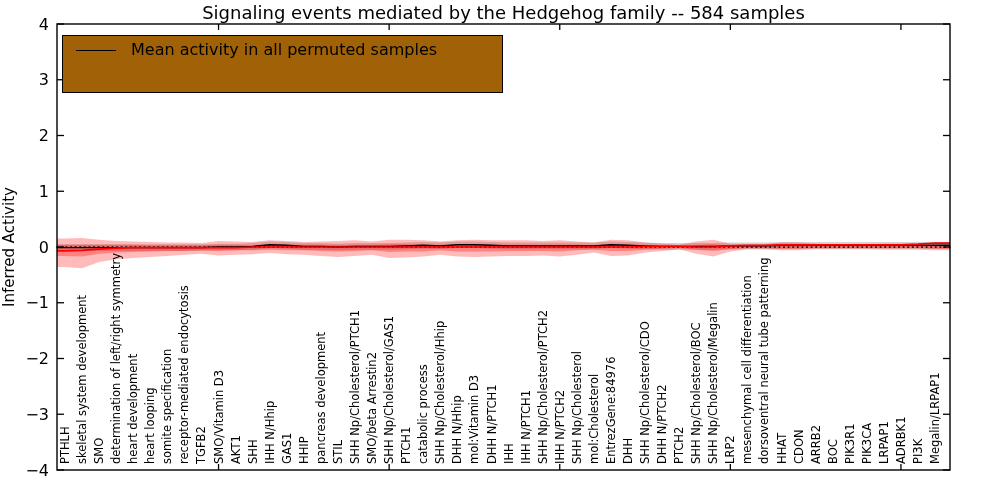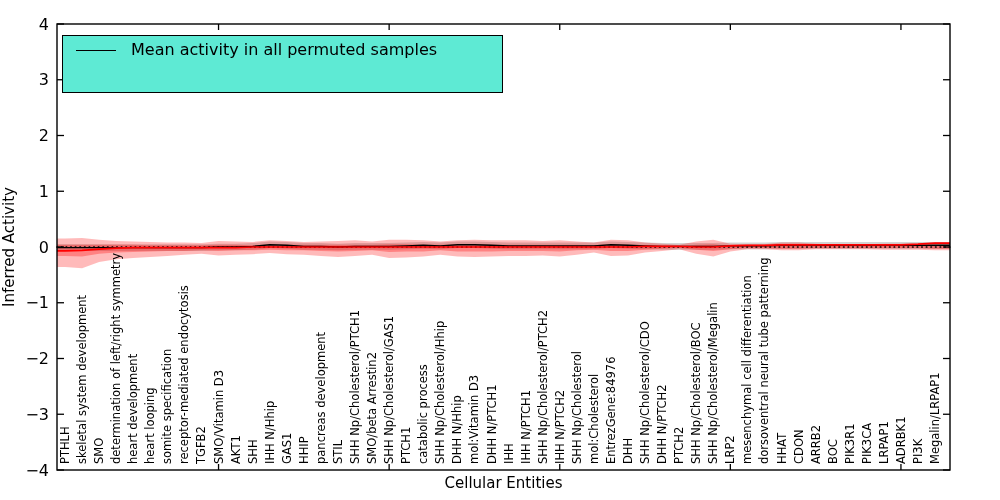--- a/index.html
+++ b/index.html
@@ -5,21 +5,21 @@
   html,body{margin:0;padding:0;background:#fff;}
   #figure{position:relative;width:1000px;height:500px;background:#ffffff;overflow:hidden;
           font-family:"DejaVu Sans","Liberation Sans",sans-serif;color:#000;}
   #chart-svg{position:absolute;left:0;top:0;}
   svg text{font-family:"DejaVu Sans","Liberation Sans",sans-serif;fill:#000;}
   .chart-title{position:absolute;left:57px;width:893px;top:2px;text-align:center;
                font-size:18px;white-space:nowrap;}
   .x-axis-label{position:absolute;left:57px;width:893px;top:474px;text-align:center;font-size:15px;}
   .y-axis-label{position:absolute;left:-51px;top:238px;width:120px;height:18px;text-align:center;
                 font-size:15px;transform:rotate(-90deg);white-space:nowrap;}
-  .legend{position:absolute;left:62px;top:35px;width:441px;height:58px;background:#5eead4;
+  .legend{position:absolute;left:62px;top:35px;width:441px;height:58px;background:#a16207;
           border:1.6px solid #000;box-sizing:border-box;}
   .legend-row{display:flex;align-items:center;height:28px;padding-left:13px;}
   .legend-line{display:inline-block;width:40px;height:0;border-top:1.7px solid #000;margin-right:15px;flex:0 0 auto;}
   .legend-label{font-size:16px;line-height:28px;white-space:nowrap;}
 </style>
 </head>
 <body>
 
 <div id="figure">
   <svg id="chart-svg" width="1000" height="500">
@@ -113,21 +113,21 @@
       <text x="802.5799999999999" y="464" font-size="11.5" text-anchor="start" transform="rotate(-90 802.5799999999999 464)">CDON</text>
       <text x="819.64" y="464" font-size="11.5" text-anchor="start" transform="rotate(-90 819.64 464)">ARRB2</text>
       <text x="836.6999999999999" y="464" font-size="11.5" text-anchor="start" transform="rotate(-90 836.6999999999999 464)">BOC</text>
       <text x="853.76" y="464" font-size="11.5" text-anchor="start" transform="rotate(-90 853.76 464)">PIK3R1</text>
       <text x="870.8199999999999" y="464" font-size="11.5" text-anchor="start" transform="rotate(-90 870.8199999999999 464)">PIK3CA</text>
       <text x="887.8799999999999" y="464" font-size="11.5" text-anchor="start" transform="rotate(-90 887.8799999999999 464)">LRPAP1</text>
       <text x="904.9399999999999" y="464" font-size="11.5" text-anchor="start" transform="rotate(-90 904.9399999999999 464)">ADRBK1</text>
       <text x="921.9999999999999" y="464" font-size="11.5" text-anchor="start" transform="rotate(-90 921.9999999999999 464)">PI3K</text>
       <text x="939.06" y="464" font-size="11.5" text-anchor="start" transform="rotate(-90 939.06 464)">Megalin/LRPAP1</text>
     </svg>
+  <div class="chart-title">Signaling events mediated by the Hedgehog family -- 584 samples</div>
   <div class="y-axis-label">Inferred Activity</div>
-  <div class="x-axis-label">Cellular Entities</div>
   <div class="legend">
     <div class="legend-row">
       <span class="legend-line" style="border-top-color: rgb(0, 0, 0);"></span>
       <span class="legend-label">Mean activity in all permuted samples</span>
     </div>
   </div>
 </div>
 
 </body></html>

